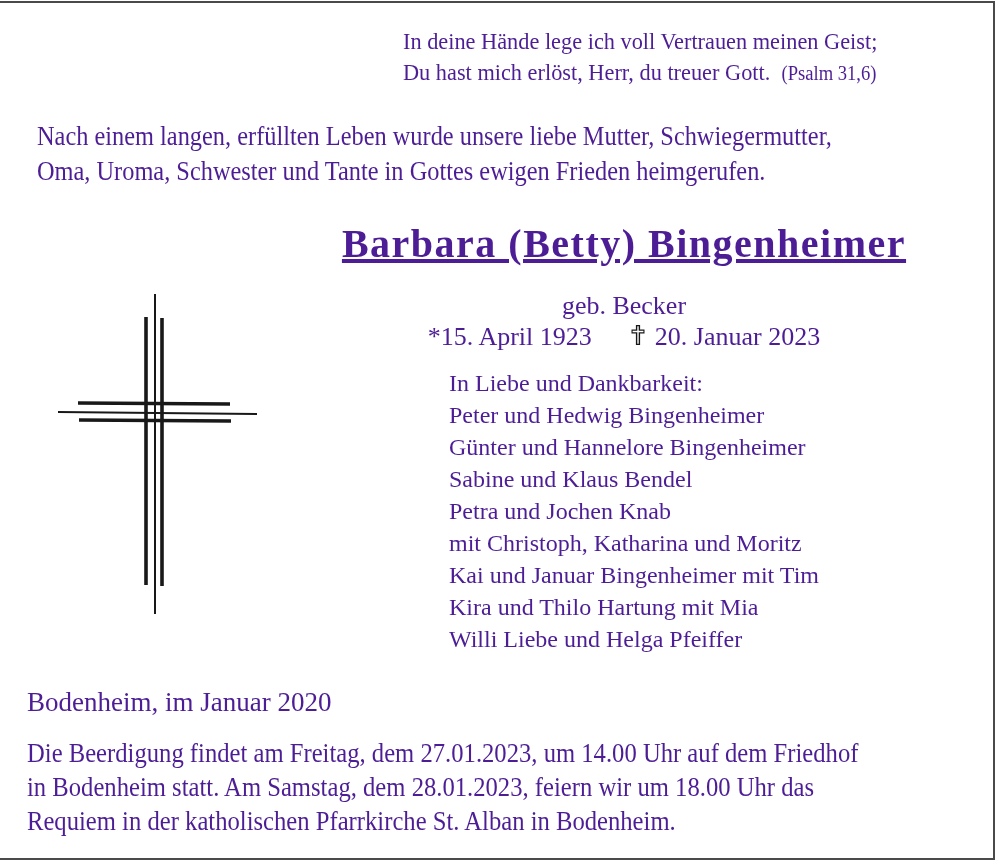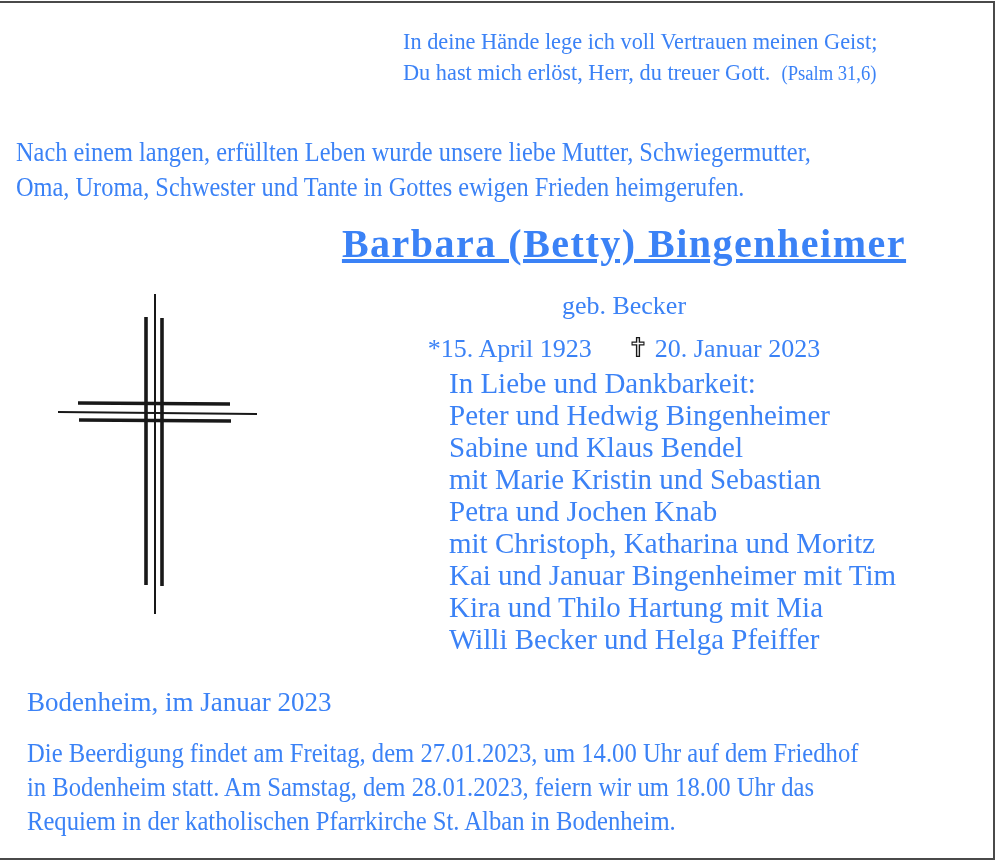--- a/index.html
+++ b/index.html
@@ -6,21 +6,21 @@
     margin: 0;
     padding: 0;
     background: #ffffff;
   }
   .page {
     position: relative;
     width: 1000px;
     height: 867px;
     background: #ffffff;
     font-family: "Liberation Serif", "DejaVu Serif", serif;
-    color: #3b82f6;
+    color: #4c1d95;
     overflow: hidden;
   }
   .frame {
     position: absolute;
     left: -1px;
     top: 1px;
     width: 996px;
     height: 859px;
     border: 2px solid #4a4a4a;
     border-left: 1px solid #8a8a8a;
@@ -40,23 +40,22 @@
     transform: scaleX(0.93);
     transform-origin: 0 0;
   }
   .psalm-ref {
     font-size: 20px;
     margin-left: 12px;
   }
   
   .announcement {
     position: absolute;
-    left: 16px;
+    left: 37px;
     top: 118px;
-    margin-top: 16px;
   }
   .announcement .line {
     white-space: nowrap;
     font-size: 28px;
     line-height: 35px;
     transform: scaleX(0.87);
     transform-origin: 0 0;
   }
   
   .right-col {
@@ -75,45 +74,45 @@
     text-decoration: underline;
   }
   .maiden-name {
     font-size: 26px;
     line-height: 30px;
     margin-top: 24px;
   }
   .dates-row {
     display: flex;
     justify-content: center;
-    align-items: flex-end;
+    align-items: center;
     font-size: 26px;
     line-height: 32px;
     margin-top: 0px;
   }
   .dates-spacer { display: inline-block; width: 38px; }
-  .death-part { display: inline-flex; align-items: baseline; margin-top: 12px; }
+  .death-part { display: inline-flex; align-items: baseline; }
   .cross-glyph-icon {
     display: inline-block;
     margin-right: 9px;
     position: relative;
     top: 1px;
   }
   
   .memorial-cross {
     position: absolute;
     left: 52px;
     top: 286px;
   }
   
   .mourners {
     position: absolute;
     left: 449px;
     top: 367px;
-    font-size: 29px;
+    font-size: 24px;
     line-height: 32px;
   }
   .mourners .line { white-space: nowrap; }
   
   .place-date {
     position: absolute;
     left: 27px;
     top: 687px;
     font-size: 27px;
     line-height: 31px;
@@ -175,30 +174,30 @@
           <path d="M8 2.2 V19.8 M2.6 7.5 H13.4" stroke="#ffffff" stroke-width="1.4" fill="none"></path>
         </svg>
         <span>20. Januar 2023</span>
       </span>
     </div>
   </div>
 
   <div class="mourners">
     <div class="line">In Liebe und Dankbarkeit:</div>
     <div class="line">Peter und Hedwig Bingenheimer</div>
+    <div class="line">Günter und Hannelore Bingenheimer</div>
     <div class="line">Sabine und Klaus Bendel</div>
-    <div class="line">mit Marie Kristin und Sebastian</div>
     <div class="line">Petra und Jochen Knab</div>
     <div class="line">mit Christoph, Katharina und Moritz</div>
     <div class="line">Kai und Januar Bingenheimer mit Tim</div>
     <div class="line">Kira und Thilo Hartung mit Mia</div>
-    <div class="line">Willi Becker und Helga Pfeiffer</div>
-  </div>
-
-  <div class="place-date">Bodenheim, im Januar 2023</div>
+    <div class="line">Willi Liebe und Helga Pfeiffer</div>
+  </div>
+
+  <div class="place-date">Bodenheim, im Januar 2020</div>
 
   <div class="funeral">
     <div class="line">Die Beerdigung findet am Freitag, dem 27.01.2023, um 14.00 Uhr auf dem Friedhof</div>
     <div class="line">in Bodenheim statt. Am Samstag, dem 28.01.2023, feiern wir um 18.00 Uhr das</div>
     <div class="line">Requiem in der katholischen Pfarrkirche St. Alban in Bodenheim.</div>
   </div>
 
 </div>
 
 </body></html>

